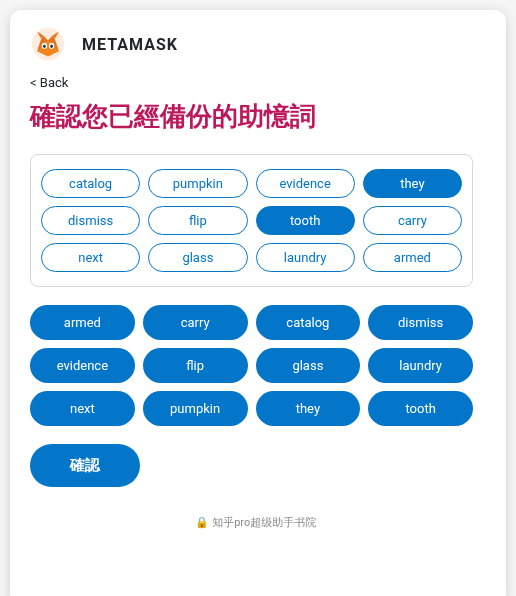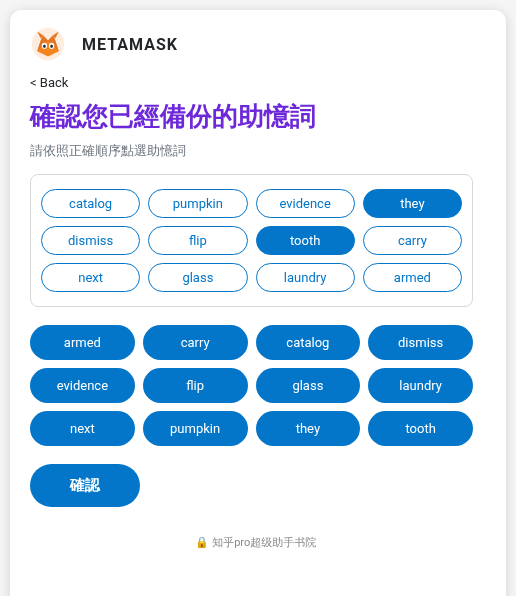--- a/index.html
+++ b/index.html
@@ -61,23 +61,23 @@
       font-size: 13px;
       color: #24272a;
       cursor: pointer;
       display: inline-block;
       margin-bottom: 10px;
     }
 
     .page-title {
       font-size: 26px;
       font-weight: 700;
-      color: #6d28d9;
+      color: #be185d;
       line-height: 1.3;
-      margin-bottom: 8px;
+      margin-bottom: 20px;
     }
 
     .subtitle {
       font-size: 13px;
       color: #6a737d;
       margin-bottom: 14px;
     }
 
     .word-pool {
       border: 1.5px solid #d6d9dc;
@@ -175,21 +175,20 @@
       </svg>
       <span class="metamask-title">METAMASK</span>
     </div>
   </div>
 
   <div class="content">
     <span class="back-link">&lt; Back</span>
 
     <div class="page-title">確認您已經備份的助憶詞</div>
 
-    <div class="subtitle">請依照正確順序點選助憶詞</div>
 
     
     <div class="word-pool">
       <div class="word-grid" id="word-pool-grid">
       <div class="word-chip">catalog</div>
           <div class="word-chip">pumpkin</div>
           <div class="word-chip">evidence</div>
           <div class="word-chip selected-blue">they</div>
           <div class="word-chip">dismiss</div>
           <div class="word-chip">flip</div>

